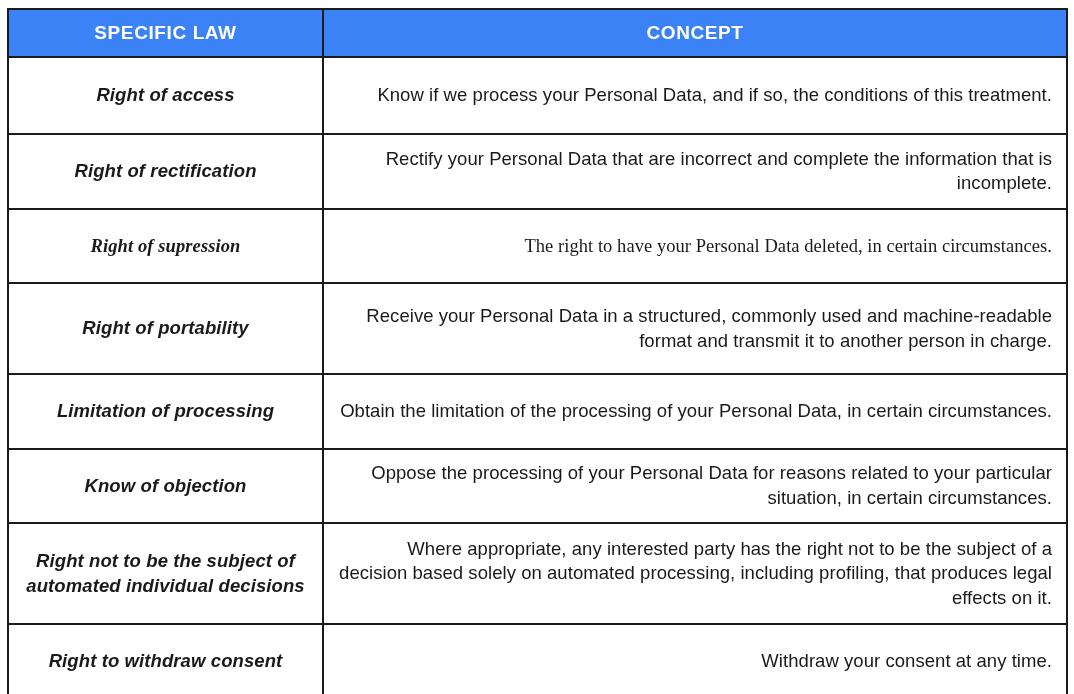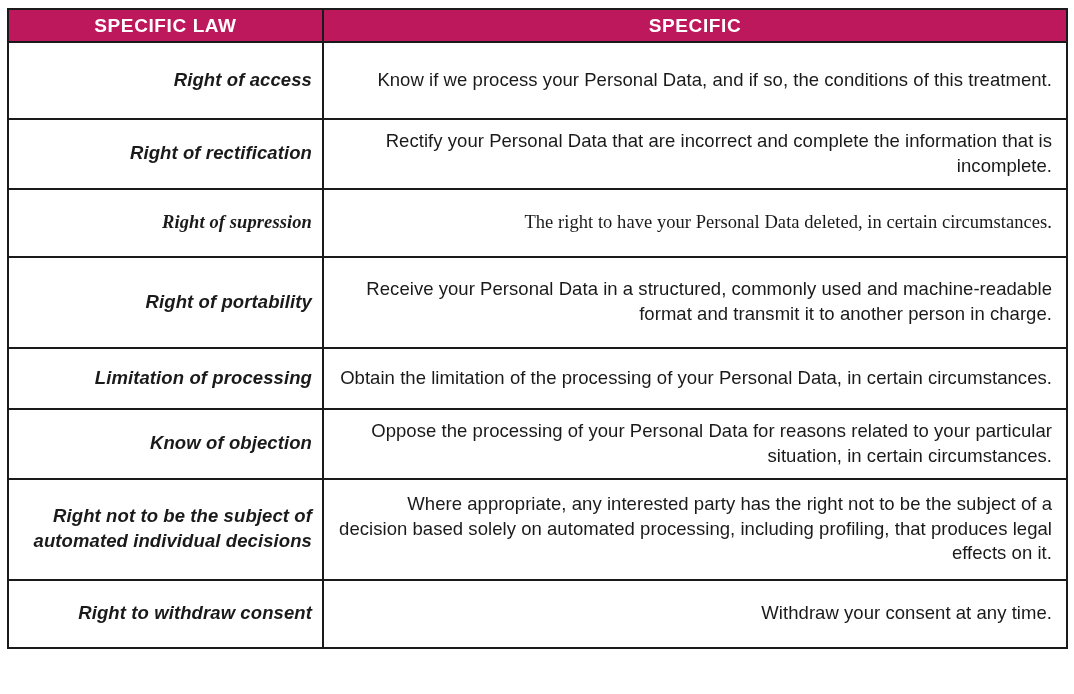--- a/index.html
+++ b/index.html
@@ -38,44 +38,44 @@
   .rights-table th,
   .rights-table td {
     border: 2px solid #1a1a1a;
     padding: 0;
     vertical-align: middle;
     box-sizing: border-box;
   }
 
   
   thead th {
-    background: #be185d;
+    background: #3b82f6;
     color: #ffffff;
-    height: 33px;
+    height: 48px;
     text-align: center;
     font-size: 19px;
     font-weight: bold;
     letter-spacing: 0.6px;
     padding: 4px 8px;
     border-color: #1a1a1a;
   }
 
   
   tbody td {
     background: #ffffff;
     color: #1a1a1a;
   }
 
   td.law-cell {
-    text-align: right;
+    text-align: center;
     font-size: 18.5px;
     font-weight: bold;
     font-style: italic;
     line-height: 1.33;
-    padding: 13px 10px;
+    padding: 24px 10px;
     letter-spacing: 0.1px;
   }
 
   td.desc-cell {
     text-align: right;
     font-size: 18.5px;
     font-weight: normal;
     line-height: 1.34;
     padding: 9px 14px;
     letter-spacing: 0.05px;
@@ -98,21 +98,21 @@
 
   <table class="rights-table">
     <colgroup>
       <col class="col-law">
       <col class="col-desc">
     </colgroup>
 
     <thead>
       <tr>
         <th>SPECIFIC LAW</th>
-        <th>SPECIFIC</th>
+        <th>CONCEPT</th>
       </tr>
     </thead>
 
     <tbody>
       <tr data-row="0">
         <td class="law-cell">Right of access</td>
         <td class="desc-cell">Know if we process your Personal Data, and if so, the conditions of this treatment.</td>
       </tr>
       <tr data-row="1">
         <td class="law-cell">Right of rectification</td>

